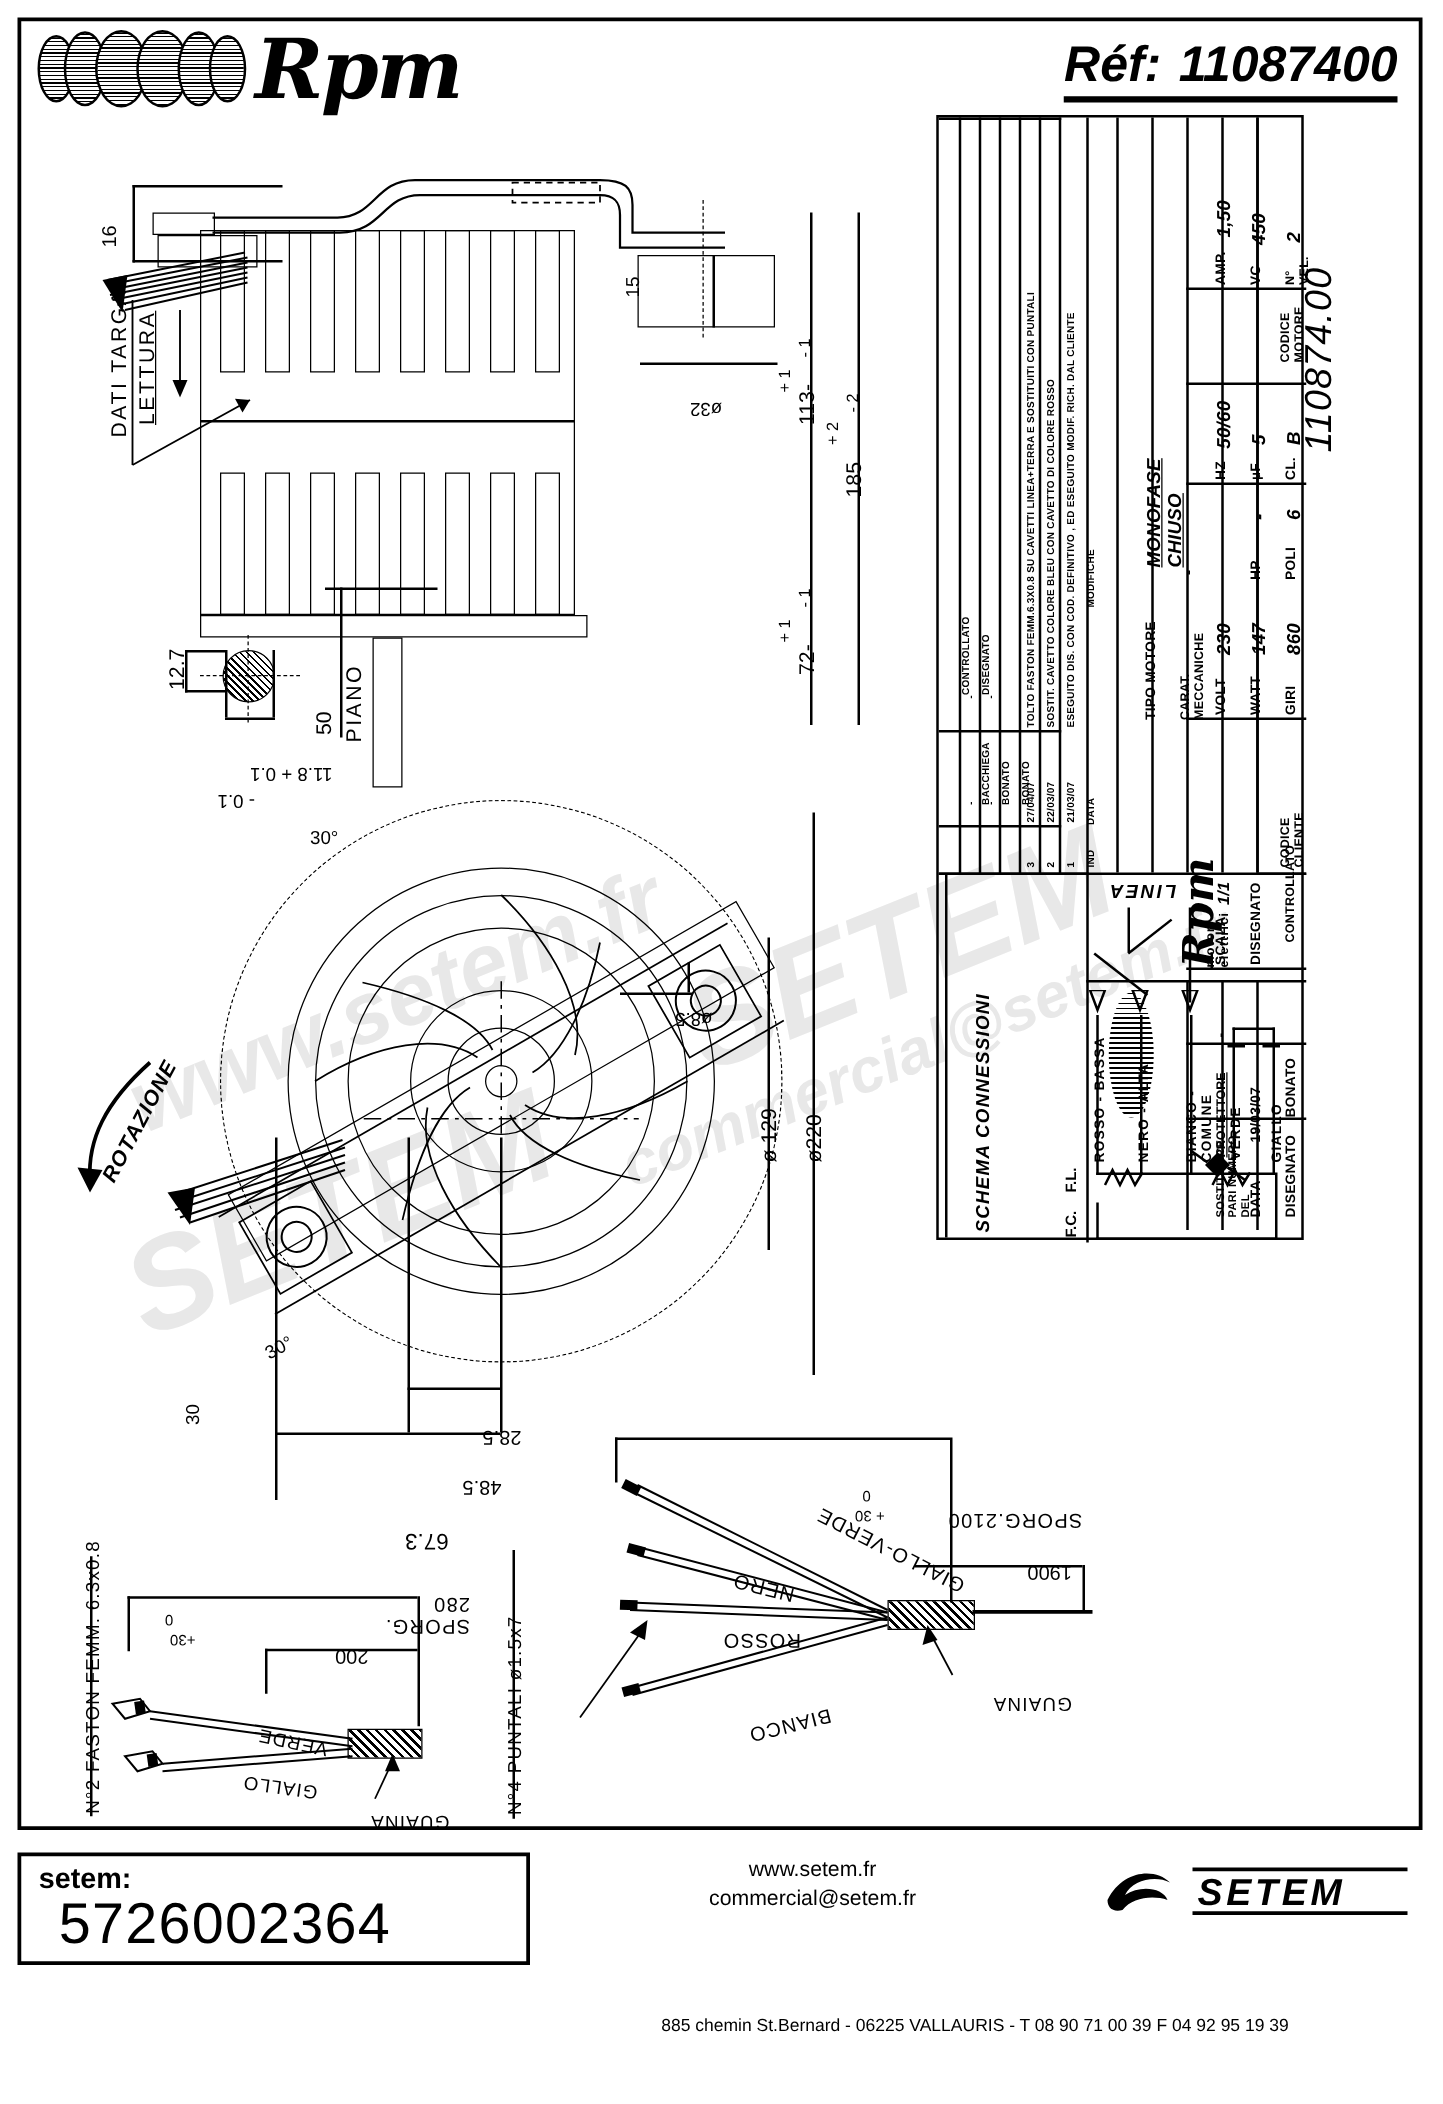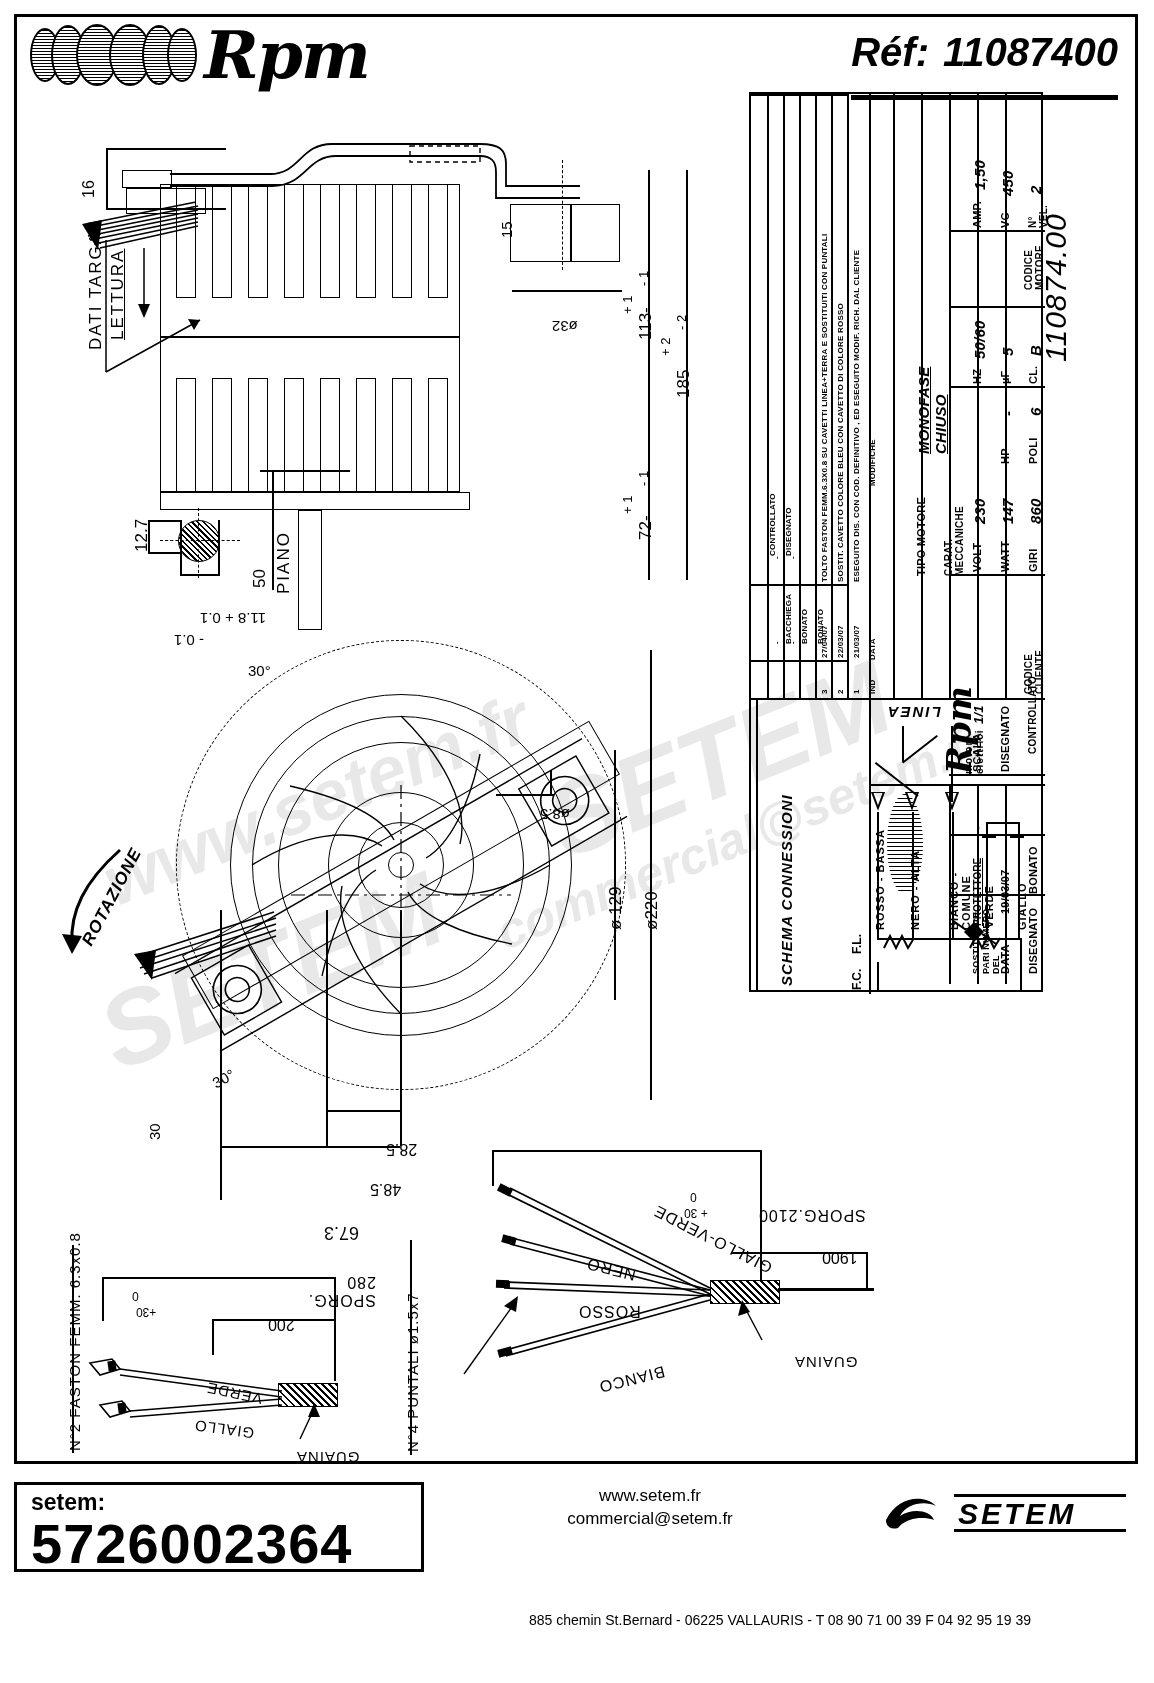--- a/index.html
+++ b/index.html
@@ -12,21 +12,21 @@
   .logo-wrap{position:absolute;left:30px;top:22px;display:flex;align-items:center;}
   .coils{display:flex;align-items:center;height:58px;}
   .coil{width:30px;height:56px;border:2px solid #000;border-radius:50%/50%;
         background:repeating-linear-gradient(to bottom,#000 0 1px,#fff 1px 3px);
         margin-right:-9px;}
   .coil.b{width:38px;height:58px;}
   .coil.c{width:26px;height:50px;}
   .rpm-word{font-family:"DejaVu Serif",serif;font-style:italic;font-weight:bold;font-size:66px;letter-spacing:-2px;margin-left:16px;line-height:1;}
 
   .ref{position:absolute;right:36px;top:30px;font-style:italic;font-weight:bold;font-size:40px;
-       border-bottom:5px solid #000;padding-bottom:20px;white-space:nowrap;}
+       border-bottom:5px solid #000;padding-bottom:2px;white-space:nowrap;}
   .ref .lbl{margin-right:14px;}
 
   
   .tblock{position:absolute;left:749px;top:92px;width:294px;height:900px;border:2px solid #000;box-sizing:border-box;}
   .vtxt{position:absolute;font-size:8px;font-weight:bold;letter-spacing:.2px;}
   .vtxt.ital{font-style:italic;}
   .vline{position:absolute;background:#000;}
 
   
   .ln{position:absolute;background:#000;}
@@ -34,21 +34,21 @@
   .circ{position:absolute;border:1.5px solid #000;border-radius:50%;box-sizing:border-box;}
   .dd{position:absolute;border-top:1.5px dashed #000;}
 
   
   .wm{position:absolute;color:#e8e8e8;font-weight:bold;font-style:italic;
       font-family:"Liberation Sans",sans-serif;user-select:none;pointer-events:none;}
 
   
   .codebox{position:absolute;left:14px;top:1482px;width:410px;height:90px;border:3px solid #000;box-sizing:border-box;}
   .codelbl{position:absolute;left:14px;top:4px;font-size:23px;font-weight:bold;}
-  .codeval{position:absolute;left:14px;top:26px;font-size:56px;font-weight:bold;letter-spacing:1px;}
+  .codeval{position:absolute;left:30px;top:26px;font-size:46px;font-weight:normal;letter-spacing:1px;}
   .foot-c{position:absolute;left:440px;top:1484px;width:420px;text-align:center;font-size:17px;line-height:23px;color:#000;}
   .foot-addr{position:absolute;left:430px;top:1612px;width:700px;font-size:14px;}
   .setem-logo{position:absolute;left:880px;top:1490px;width:250px;height:46px;}
 </style>
 </head>
 <body>
 
 <div id="page">
 
   <div class="wm" style="left:90px;top:760px;font-size:70px;transform:rotate(-22deg);">www.setem.fr</div>

